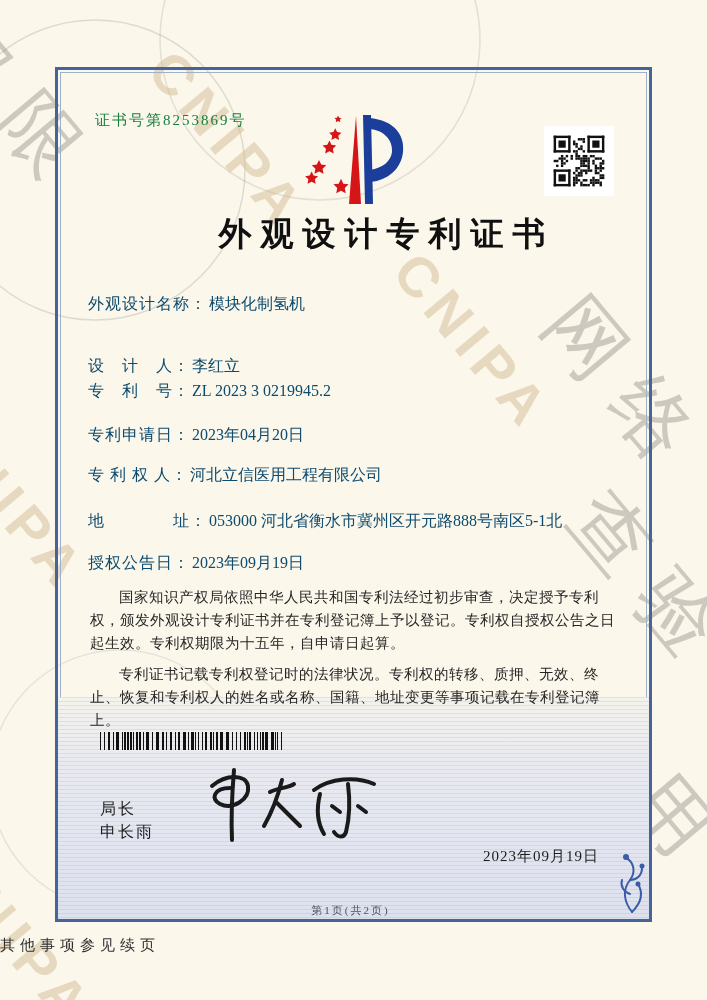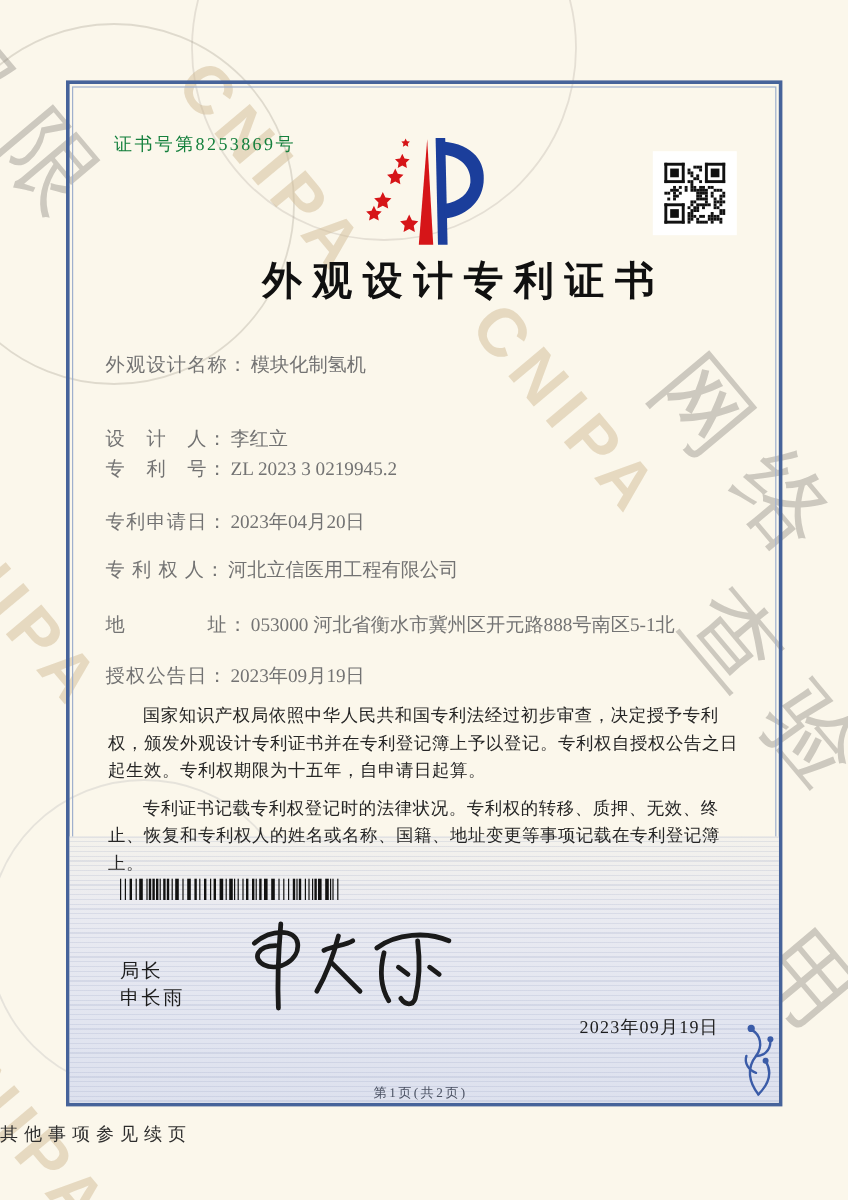--- a/index.html
+++ b/index.html
@@ -32,21 +32,21 @@
   }
   
   .content{position:absolute;inset:0;z-index:4;}
   .cert-no{position:absolute;left:95px;top:111px;font-size:15px;letter-spacing:2px;color:#15803d;}
   .logo{position:absolute;left:299px;top:112px;width:112px;height:96px;}
   .qr{position:absolute;left:544px;top:126px;width:70px;height:70px;background:#fff;}
   .title{
     position:absolute;left:55px;top:212px;width:591px;text-align:center;
     font-size:33px;font-weight:bold;letter-spacing:9px;color:#101010;padding-left:36px;
   }
-  .field{position:absolute;left:88px;font-size:16px;white-space:nowrap;color:#737373;}
+  .field{position:absolute;left:88px;font-size:16px;white-space:nowrap;color:#0c4a6e;}
   .field .lab{letter-spacing:1px;}
   .field .val{margin-left:2px;}
   .grant-row{display:flex;gap:30px;}
   .paras{position:absolute;left:90px;top:586px;width:530px;font-size:14.5px;line-height:1.58;color:#262626;font-style:oblique 8deg;}
   .paras p{margin:0 0 8px 0;text-indent:2em;letter-spacing:0.5px;font-family:Liberation Serif, serif;}
   .barcode{position:absolute;left:100px;top:732px;width:187px;height:18px;}
   .director{position:absolute;left:100px;top:799px;font-size:16px;color:#1d1d1d;}
   .director div{margin-bottom:2px;letter-spacing:2px;}
   .signature{position:absolute;left:196px;top:756px;width:190px;height:92px;}
   .issue-date{position:absolute;left:483px;top:847px;font-size:15px;color:#1d1d1d;letter-spacing:1px;}

